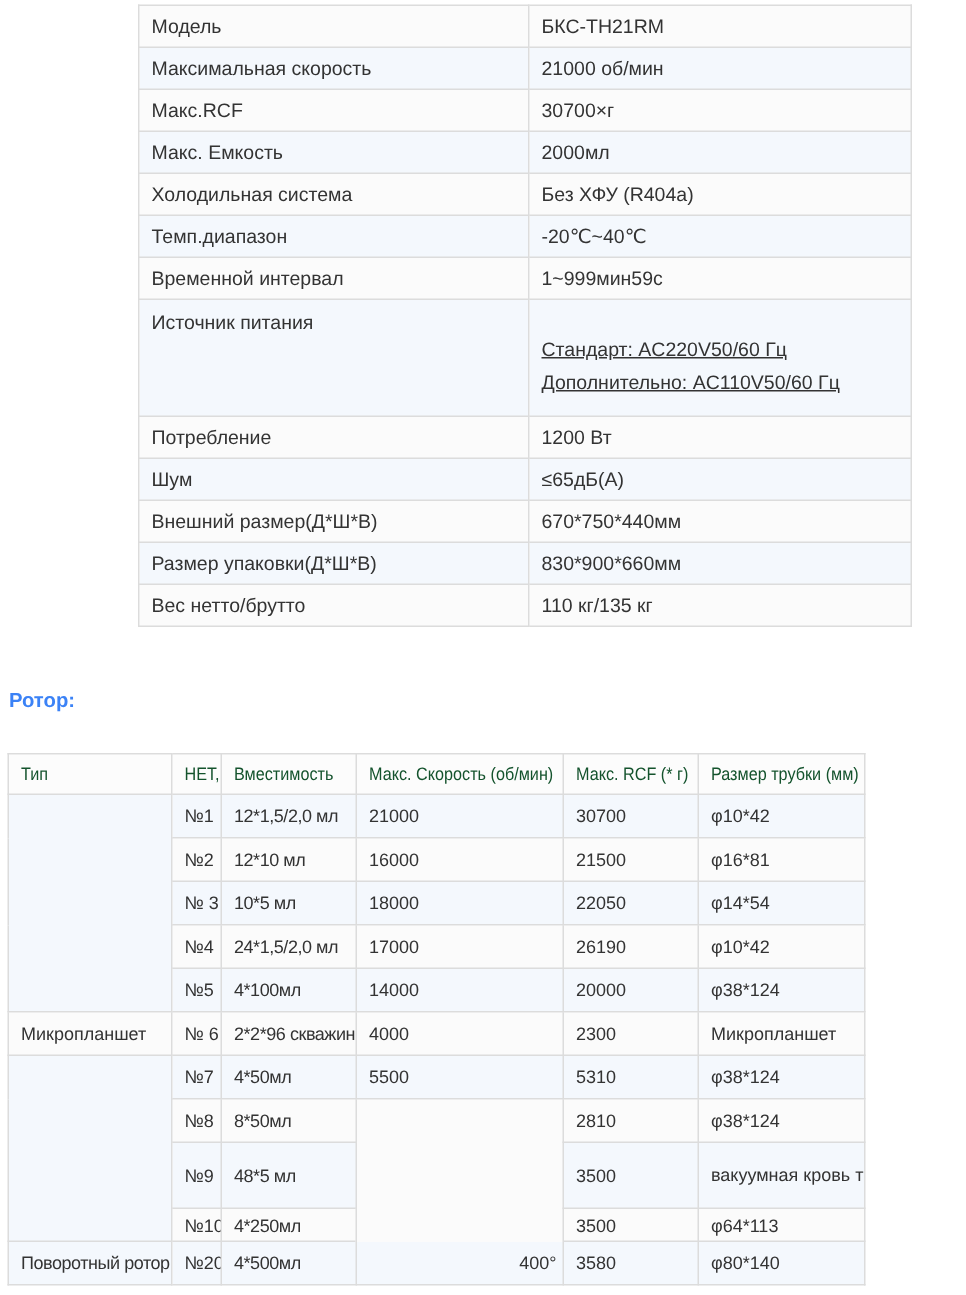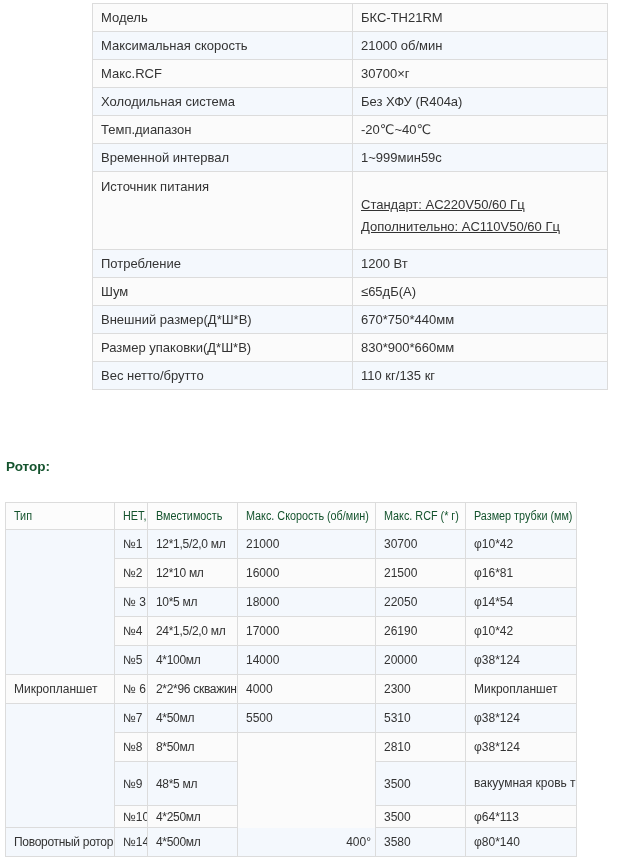--- a/index.html
+++ b/index.html
@@ -15,21 +15,21 @@
   .spec-table{position:absolute;top:3px;left:92px;width:515px;font-size:13px;}
   .spec-table td{height:27px;padding:0 8px;white-space:nowrap;overflow:hidden;margin-top:10px;}
   .spec-table tr:nth-child(odd){background:#fbfbfb;}
   .spec-table tr:nth-child(even){background:#f4f8fd;}
   .spec-table tr.row-power td{height:66px;}
   .spec-table tr.row-power td.label-cell{vertical-align:top;padding-top:7px;}
   .spec-table tr.row-power td.value-cell{vertical-align:bottom;padding-bottom:11px;text-decoration:underline;}
   .power-line{line-height:22px;}
 
   
-  .rotor-heading{position:absolute;top:459px;left:6px;font-size:13.5px;font-weight:bold;color:#14532d;}
+  .rotor-heading{position:absolute;top:459px;left:6px;font-size:13.5px;font-weight:bold;color:#3b82f6;}
 
   
   .rotor-table{position:absolute;top:502px;left:5px;width:571px;font-size:12px;}
   .rotor-table th{
     font-weight:normal;text-align:left;height:26px;padding:0 0 0 8px;
     white-space:nowrap;overflow:hidden;background:#fcfcfc;color:#14532d;
   }
   .rotor-table th .hx{display:inline-block;transform:scaleX(0.9);transform-origin:0 50%;white-space:nowrap;}
   .rotor-table td{height:28px;padding:0 4px 0 8px;white-space:nowrap;overflow:hidden;}
   .rotor-table tbody tr:nth-child(odd){background:#f4f8fd;}
@@ -58,20 +58,24 @@
     </tr>
     <tr>
       <td class="label-cell">Максимальная скорость</td>
       <td class="value-cell">21000 об/мин</td>
     </tr>
     <tr>
       <td class="label-cell">Макс.RCF</td>
       <td class="value-cell">30700×г</td>
     </tr>
     <tr>
+      <td class="label-cell">Макс. Емкость</td>
+      <td class="value-cell">2000мл</td>
+    </tr>
+    <tr>
       <td class="label-cell">Холодильная система</td>
       <td class="value-cell">Без ХФУ (R404a)</td>
     </tr>
     <tr>
       <td class="label-cell">Темп.диапазон</td>
       <td class="value-cell">-20℃~40℃</td>
     </tr>
     <tr>
       <td class="label-cell">Временной интервал</td>
       <td class="value-cell">1~999мин59с</td>
@@ -194,20 +198,20 @@
       <td class="wrap">вакуумная кровь трубка для сбора</td>
     </tr>
     <tr class="row-short">
       <td>№10</td>
       <td class="tight">4*250мл</td>
       <td>3500</td>
       <td>φ64*113</td>
     </tr>
     <tr>
       <td class="tight">Поворотный ротор</td>
-      <td>№14</td>
+      <td>№20</td>
       <td class="tight">4*500мл</td>
       <td class="hide-top">400°</td>
       <td>3580</td>
       <td>φ80*140</td>
     </tr>
   </tbody>
 </table>
 
 </body></html>

